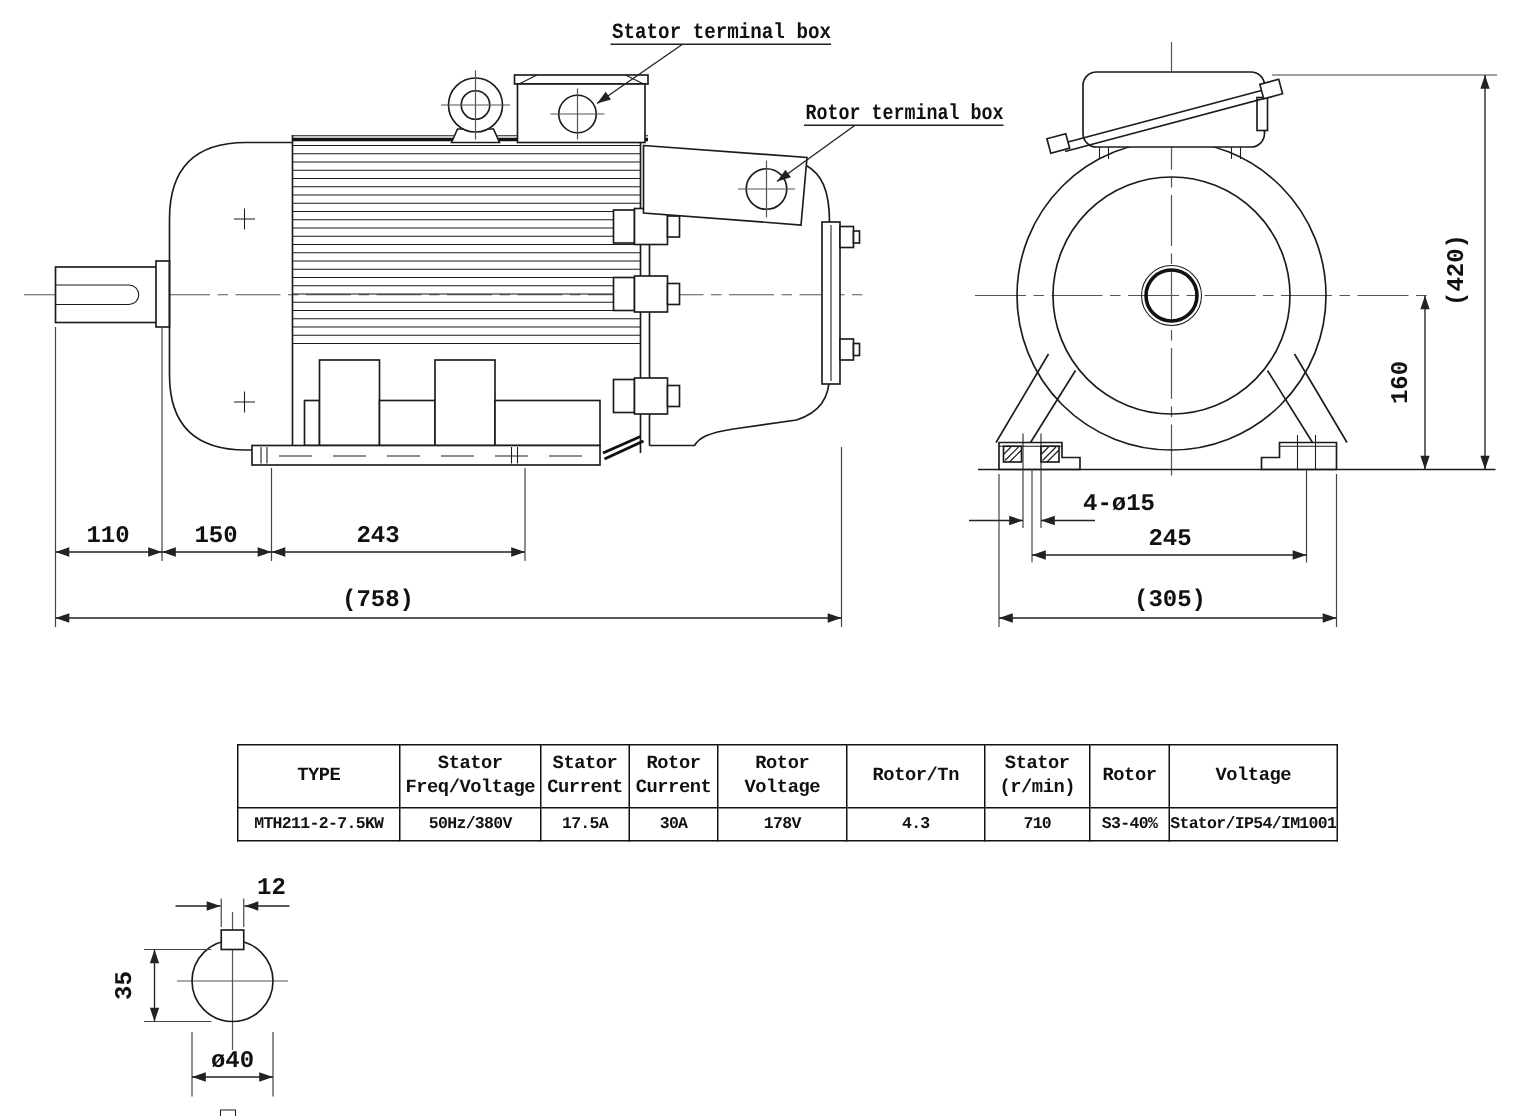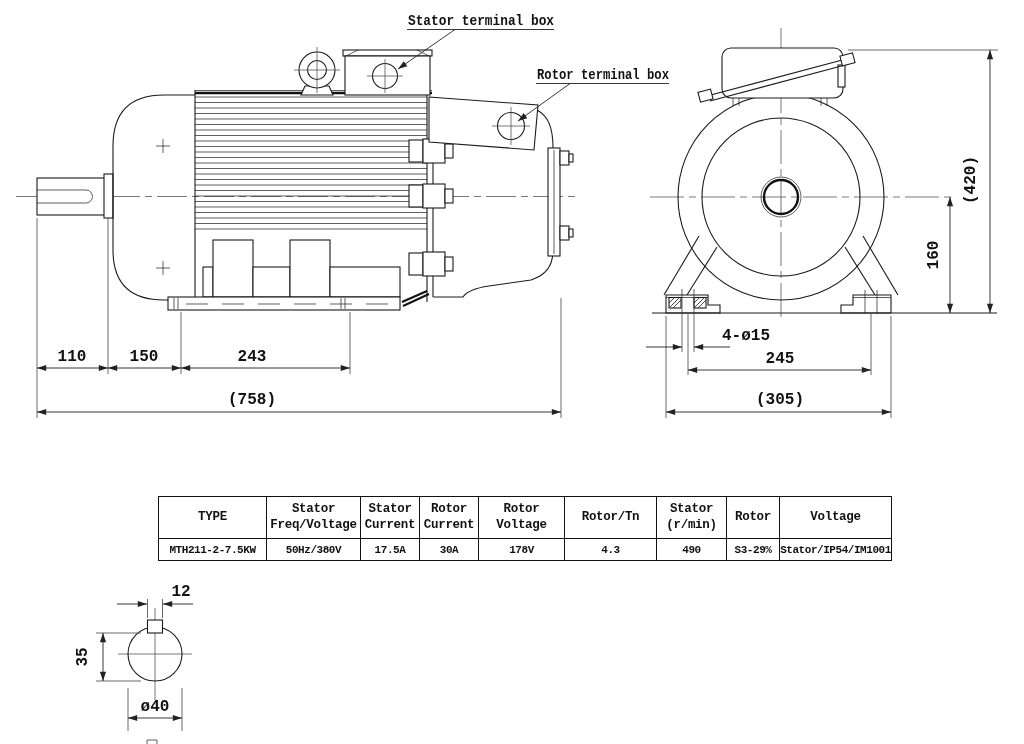--- a/index.html
+++ b/index.html
@@ -234,21 +234,21 @@
       </tr>
     </thead>
     <tbody>
       <tr>
         <td>MTH211-2-7.5KW</td>
         <td>50Hz/380V</td>
         <td>17.5A</td>
         <td>30A</td>
         <td>178V</td>
         <td>4.3</td>
-        <td>490</td>
-        <td>S3-29%</td>
+        <td>710</td>
+        <td>S3-40%</td>
         <td>Stator/IP54/IM1001</td>
       </tr>
     </tbody>
   </table>
 </div>
 
 </div>
 
 </body></html>

